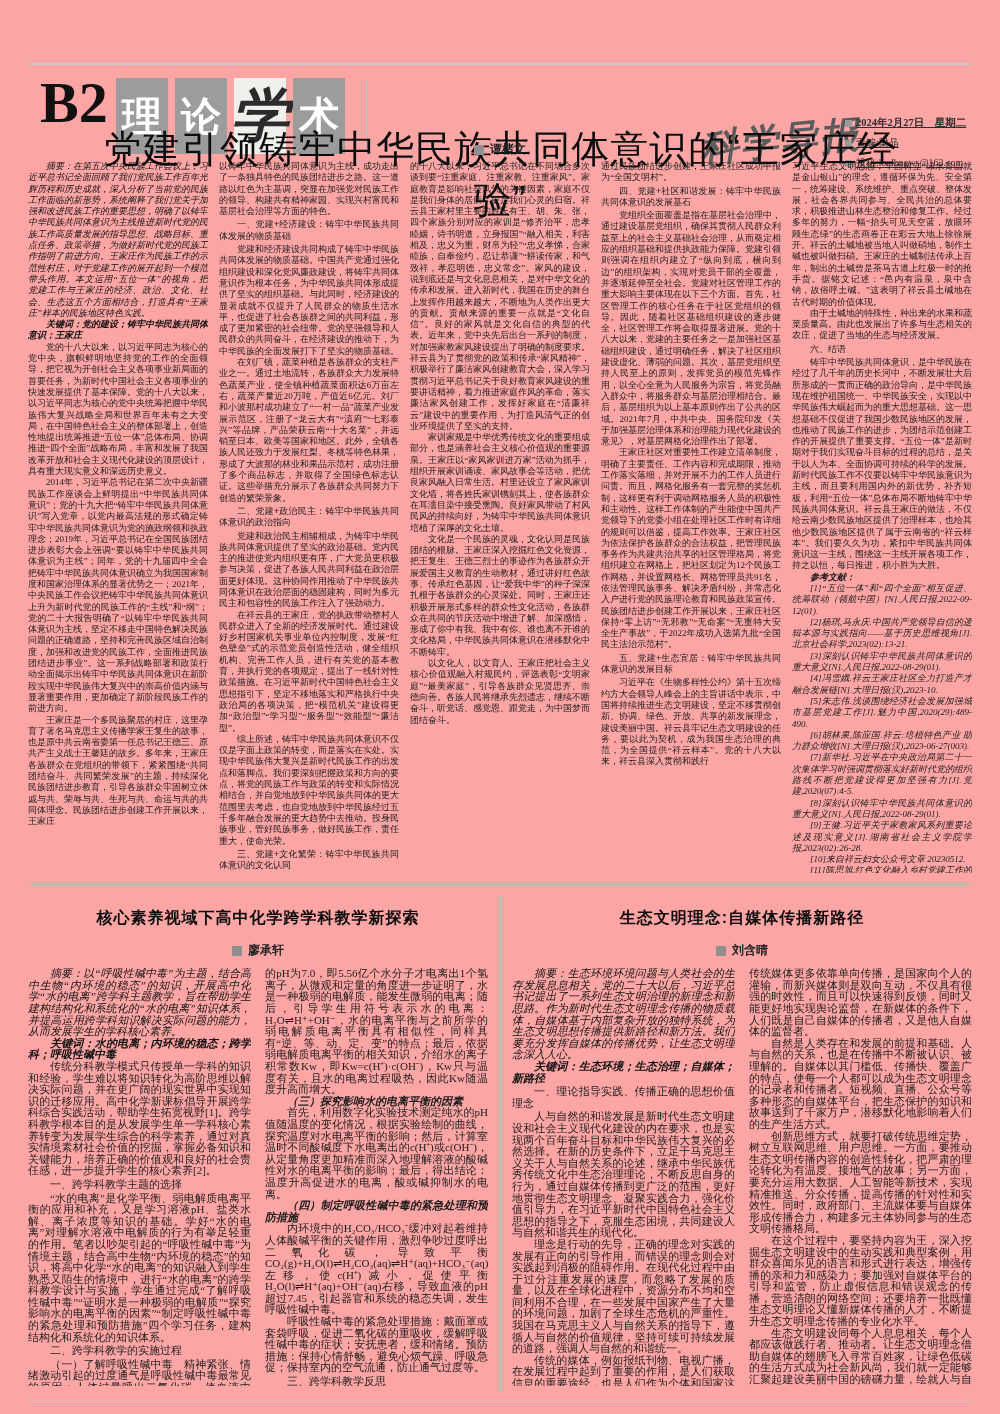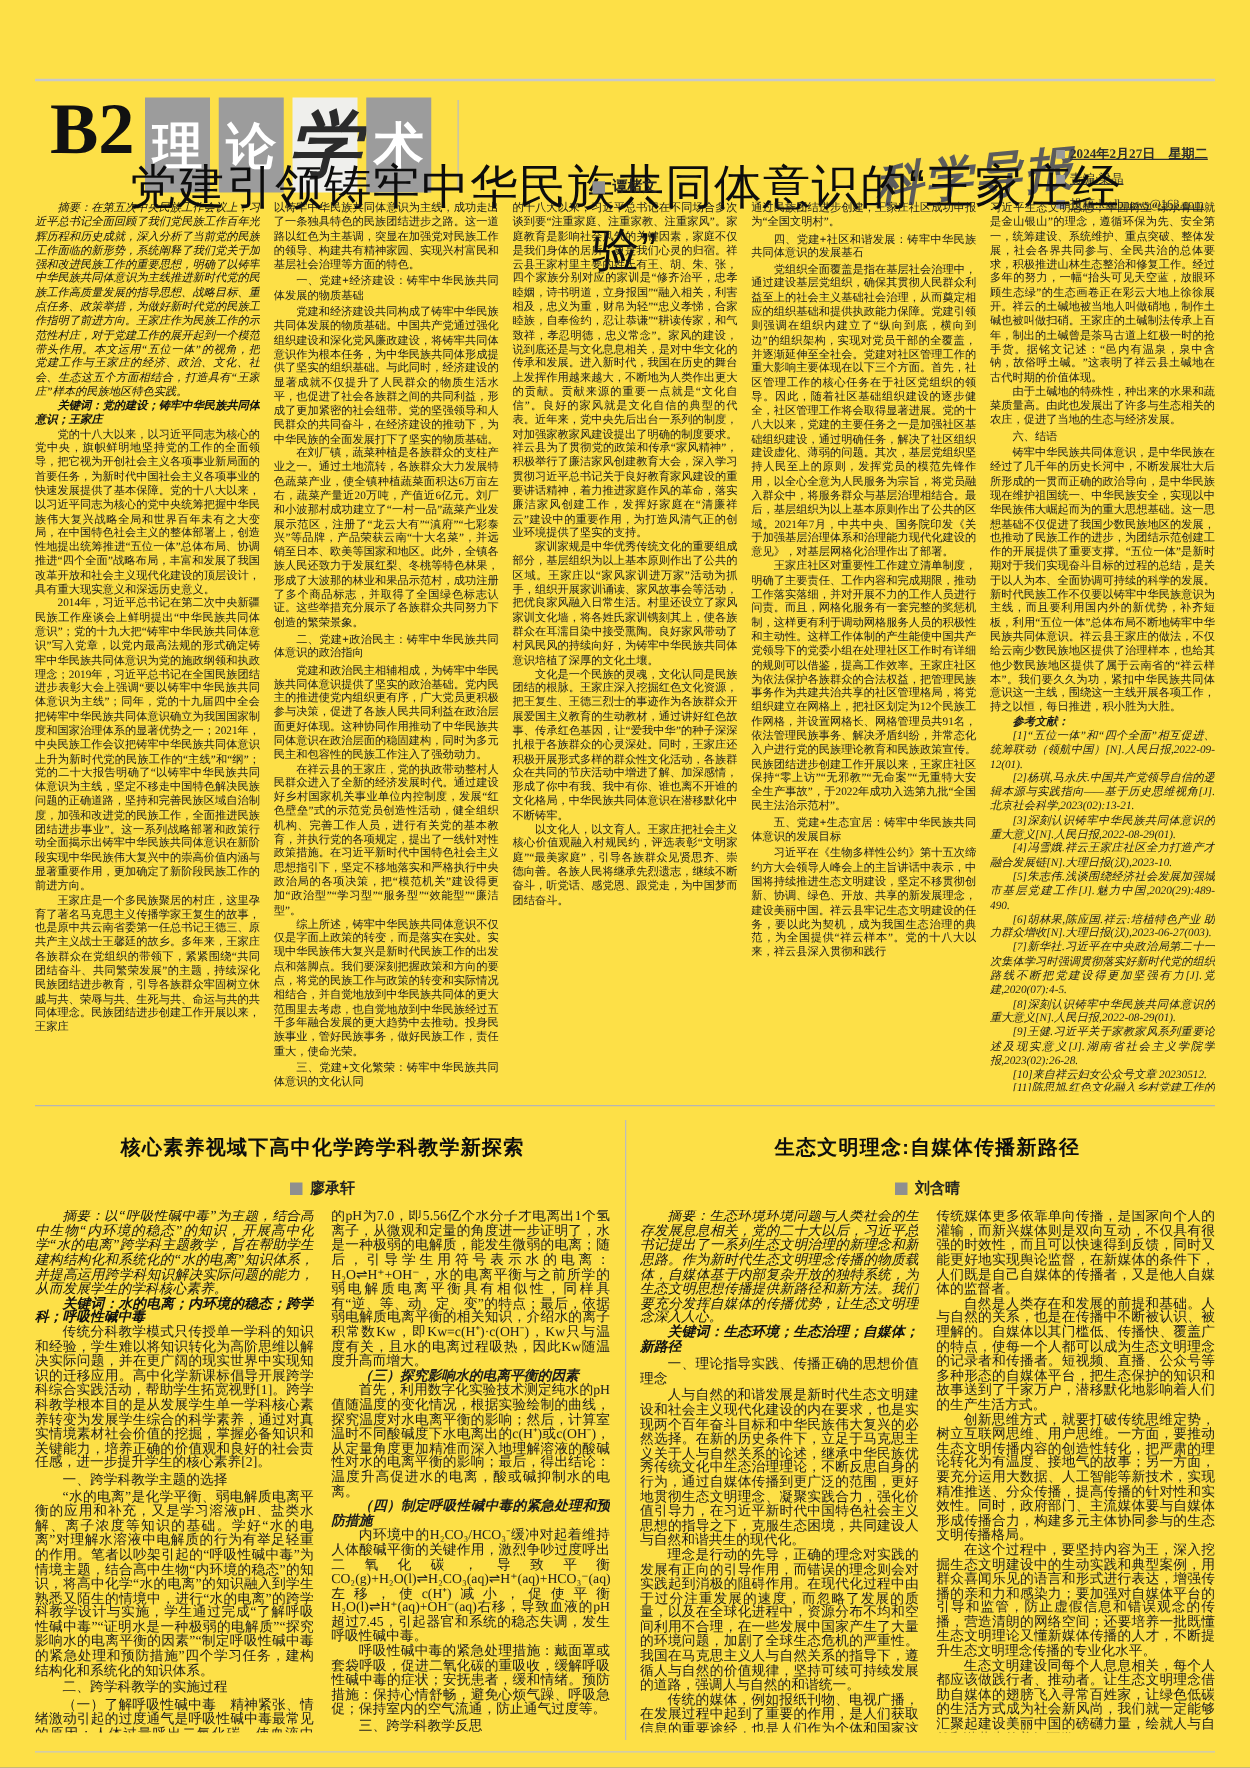--- a/index.html
+++ b/index.html
@@ -1,16 +1,16 @@
 <!DOCTYPE html>
 <html><head>
 <meta charset="utf-8">
 <style>
   html,body{margin:0;padding:0;background:#9a9a9a;}
-  .page{position:relative;width:1000px;height:1414px;margin:0 auto;background:#fde047;
+  .page{position:relative;width:1000px;height:1414px;margin:0 auto;background:#fca5a5;
         font-family:"Liberation Serif",serif;color:#1b1b1b;overflow:hidden;}
   
   .top-rule{position:absolute;top:63px;left:28px;width:944px;height:2px;background:#c9c9c9;}
   .edition{position:absolute;left:40px;top:74px;font-size:58px;font-weight:bold;
            font-family:"Liberation Serif",serif;color:#111;line-height:1;}
   .logo-blocks{position:absolute;left:116px;top:78px;display:flex;gap:7px;}
   .logo-block{width:52px;height:76px;background:#9c9c9c;color:#fff;display:flex;
               align-items:center;justify-content:center;font-family:"Liberation Sans",sans-serif;
               font-weight:bold;font-size:40px;}
   .logo-block.alt{background:#efefec;color:#2b2b2b;font-size:58px;font-style:italic;}
@@ -111,21 +111,21 @@
         <p class="blk blk-para">党建和经济建设共同构成了铸牢中华民族共同体发展的物质基础。中国共产党通过强化组织建设和深化党风廉政建设，将铸牢共同体意识作为根本任务，为中华民族共同体形成提供了坚实的组织基础。与此同时，经济建设的显著成就不仅提升了人民群众的物质生活水平，也促进了社会各族群之间的共同利益，形成了更加紧密的社会纽带。党的坚强领导和人民群众的共同奋斗，在经济建设的推动下，为中华民族的全面发展打下了坚实的物质基础。</p>
         <p class="blk blk-para">在刘厂镇，蔬菜种植是各族群众的支柱产业之一。通过土地流转，各族群众大力发展特色蔬菜产业，使全镇种植蔬菜面积达6万亩左右，蔬菜产量近20万吨，产值近6亿元。刘厂和小波那村成功建立了“一村一品”蔬菜产业发展示范区，注册了“龙云大有”“滇府”“七彩泰兴”等品牌，产品荣获云南“十大名菜”，并远销至日本、欧美等国家和地区。此外，全镇各族人民还致力于发展红梨、冬桃等特色林果，形成了大波那的林业和果品示范村，成功注册了多个商品标志，并取得了全国绿色标志认证。这些举措充分展示了各族群众共同努力下创造的繁荣景象。</p>
         <p class="blk blk-heading">二、党建+政治民主：铸牢中华民族共同体意识的政治指向</p>
         <p class="blk blk-para">党建和政治民主相辅相成，为铸牢中华民族共同体意识提供了坚实的政治基础。党内民主的推进使党内组织更有序，广大党员更积极参与决策，促进了各族人民共同利益在政治层面更好体现。这种协同作用推动了中华民族共同体意识在政治层面的稳固建构，同时为多元民主和包容性的民族工作注入了强劲动力。</p>
         <p class="blk blk-para">在祥云县的王家庄，党的执政带动整村人民群众进入了全新的经济发展时代。通过建设好乡村国家机关事业单位内控制度，发展“红色壁垒”式的示范党员创造性活动，健全组织机构、完善工作人员，进行有关党的基本教育，并执行党的各项规定，提出了一线针对性政策措施。在习近平新时代中国特色社会主义思想指引下，坚定不移地落实和严格执行中央政治局的各项决策，把“模范机关”建设得更加“政治型”“学习型”“服务型”“效能型”“廉洁型”。</p>
         <p class="blk blk-para">综上所述，铸牢中华民族共同体意识不仅仅是字面上政策的转变，而是落实在实处。实现中华民族伟大复兴是新时代民族工作的出发点和落脚点。我们要深刻把握政策和方向的要点，将党的民族工作与政策的转变和实际情况相结合，并自觉地放到中华民族共同体的更大范围里去考虑，也自觉地放到中华民族经过五千多年融合发展的更大趋势中去推动。投身民族事业，管好民族事务，做好民族工作，责任重大，使命光荣。</p>
         <p class="blk blk-heading">三、党建+文化繁荣：铸牢中华民族共同体意识的文化认同</p>
       </div>
       <div class="col">
         <p class="blk blk-cont">的十八大以来，习近平总书记在不同场合多次谈到要“注重家庭、注重家教、注重家风”。家庭教育是影响社会风气的关键因素，家庭不仅是我们身体的居所，更是我们心灵的归宿。祥云县王家村里主要的姓氏有王、胡、朱、张，四个家族分别对应的家训是“修齐治平，忠孝睦姻，诗书明道，立身报国”“融入相关，利害相及，忠义为重，财帛为轻”“忠义孝悌，合家睦族，自奉俭约，忍让恭谦”“耕读传家，和气致祥，孝忍明德，忠义常念”。家风的建设，说到底还是与文化息息相关，是对中华文化的传承和发展。进入新时代，我国在历史的舞台上发挥作用越来越大，不断地为人类作出更大的贡献。贡献来源的重要一点就是“文化自信”。良好的家风就是文化自信的典型的代表。近年来，党中央先后出台一系列的制度，对加强家教家风建设提出了明确的制度要求。祥云县为了贯彻党的政策和传承“家风精神”，积极举行了廉洁家风创建教育大会，深入学习贯彻习近平总书记关于良好教育家风建设的重要讲话精神，着力推进家庭作风的革命，落实廉洁家风创建工作，发挥好家庭在“清廉祥云”建设中的重要作用，为打造风清气正的创业环境提供了坚实的支持。</p>
-        <p class="blk blk-para">家训家规是中华优秀传统文化的重要组成部分，基层组织为以上基本原则作出了公共的区域。王家庄以“家风家训进万家”活动为抓手，组织开展家训诵读、家风故事会等活动，把优良家风融入日常生活。村里还设立了家风家训文化墙，将各姓氏家训镌刻其上，使各族群众在耳濡目染中接受熏陶。良好家风带动了村风民风的持续向好，为铸牢中华民族共同体意识培植了深厚的文化土壤。</p>
+        <p class="blk blk-para">家训家规是中华优秀传统文化的重要组成部分，也是涵养社会主义核心价值观的重要源泉。王家庄以“家风家训进万家”活动为抓手，组织开展家训诵读、家风故事会等活动，把优良家风融入日常生活。村里还设立了家风家训文化墙，将各姓氏家训镌刻其上，使各族群众在耳濡目染中接受熏陶。良好家风带动了村风民风的持续向好，为铸牢中华民族共同体意识培植了深厚的文化土壤。</p>
         <p class="blk blk-para">文化是一个民族的灵魂，文化认同是民族团结的根脉。王家庄深入挖掘红色文化资源，把王复生、王德三烈士的事迹作为各族群众开展爱国主义教育的生动教材，通过讲好红色故事、传承红色基因，让“爱我中华”的种子深深扎根于各族群众的心灵深处。同时，王家庄还积极开展形式多样的群众性文化活动，各族群众在共同的节庆活动中增进了解、加深感情，形成了你中有我、我中有你、谁也离不开谁的文化格局，中华民族共同体意识在潜移默化中不断铸牢。</p>
         <p class="blk blk-para">以文化人，以文育人。王家庄把社会主义核心价值观融入村规民约，评选表彰“文明家庭”“最美家庭”，引导各族群众见贤思齐、崇德向善。各族人民将继承先烈遗志，继续不断奋斗，听党话、感党恩、跟党走，为中国梦而团结奋斗。</p>
       </div>
       <div class="col">
         <p class="blk blk-cont">通过民族团结进步创建，王家庄社区成功申报为“全国文明村”。</p>
         <p class="blk blk-heading">四、党建+社区和谐发展：铸牢中华民族共同体意识的发展基石</p>
         <p class="blk blk-para">党组织全面覆盖是指在基层社会治理中，通过建设基层党组织，确保其贯彻人民群众利益至上的社会主义基础社会治理，从而奠定相应的组织基础和提供执政能力保障。党建引领则强调在组织内建立了“纵向到底，横向到边”的组织架构，实现对党员干部的全覆盖，并逐渐延伸至全社会。党建对社区管理工作的重大影响主要体现在以下三个方面。首先，社区管理工作的核心任务在于社区党组织的领导。因此，随着社区基础组织建设的逐步健全，社区管理工作将会取得显著进展。党的十八大以来，党建的主要任务之一是加强社区基础组织建设，通过明确任务，解决了社区组织建设虚化、薄弱的问题。其次，基层党组织坚持人民至上的原则，发挥党员的模范先锋作用，以全心全意为人民服务为宗旨，将党员融入群众中，将服务群众与基层治理相结合。最后，基层组织为以上基本原则作出了公共的区域。2021年7月，中共中央、国务院印发《关于加强基层治理体系和治理能力现代化建设的意见》，对基层网格化治理作出了部署。</p>
         <p class="blk blk-para">王家庄社区对重要性工作建立清单制度，明确了主要责任、工作内容和完成期限，推动工作落实落细，并对开展不力的工作人员进行问责。而且，网格化服务有一套完整的奖惩机制，这样更有利于调动网格服务人员的积极性和主动性。这样工作体制的产生能使中国共产党领导下的党委小组在处理社区工作时有详细的规则可以借鉴，提高工作效率。王家庄社区为依法保护各族群众的合法权益，把管理民族事务作为共建共治共享的社区管理格局，将党组织建立在网格上，把社区划定为12个民族工作网格，并设置网格长、网格管理员共91名，依法管理民族事务、解决矛盾纠纷，并常态化入户进行党的民族理论教育和民族政策宣传。民族团结进步创建工作开展以来，王家庄社区保持“零上访”“无邪教”“无命案”“无重特大安全生产事故”，于2022年成功入选第九批“全国民主法治示范村”。</p>
         <p class="blk blk-heading">五、党建+生态宜居：铸牢中华民族共同体意识的发展目标</p>
         <p class="blk blk-para">习近平在《生物多样性公约》第十五次缔约方大会领导人峰会上的主旨讲话中表示，中国将持续推进生态文明建设，坚定不移贯彻创新、协调、绿色、开放、共享的新发展理念，建设美丽中国。祥云县牢记生态文明建设的任务，要以此为契机，成为我国生态治理的典范，为全国提供“祥云样本”。党的十八大以来，祥云县深入贯彻和践行</p>

